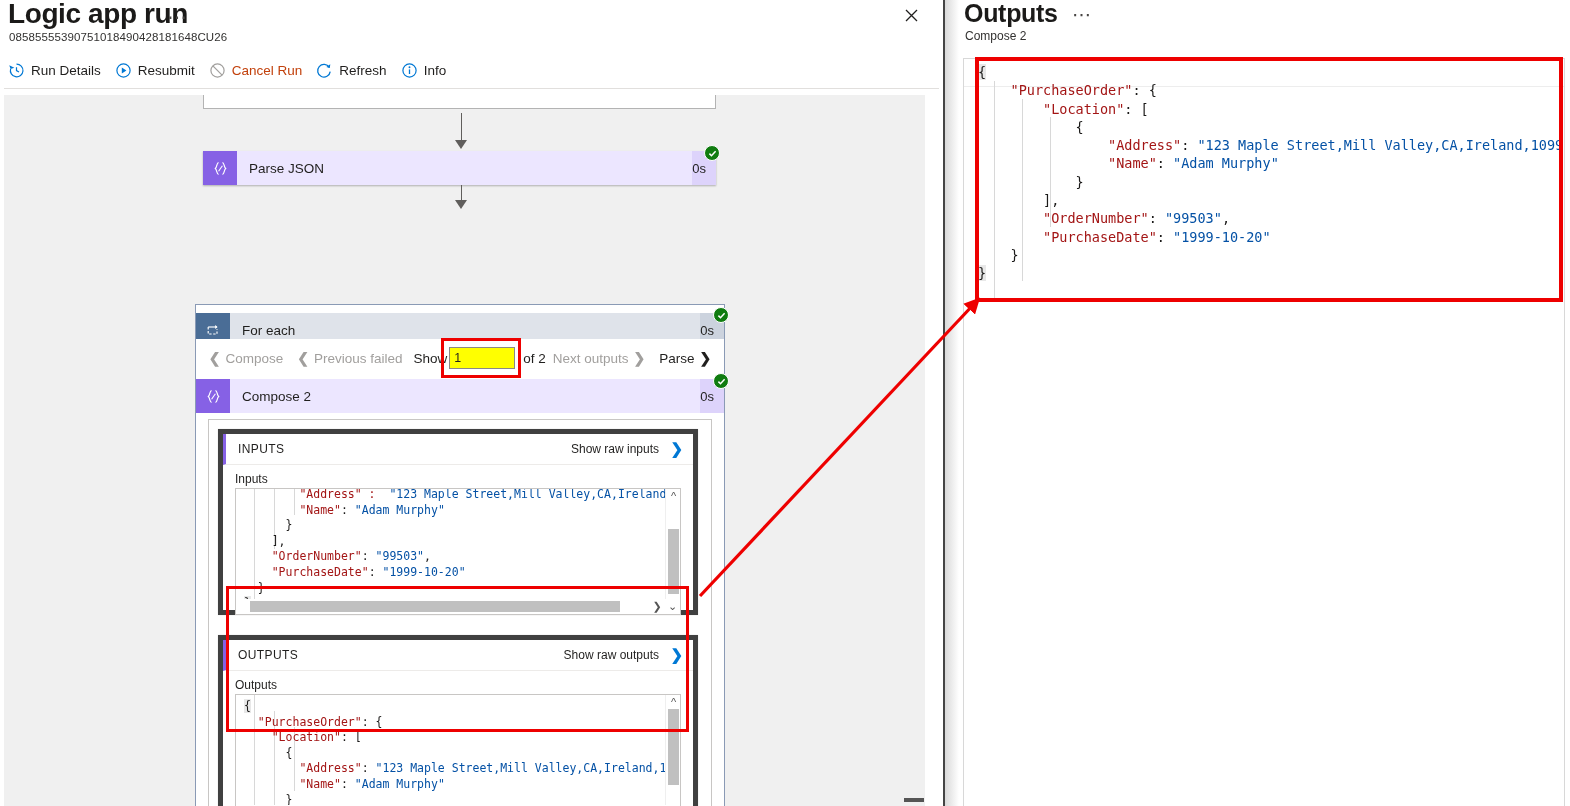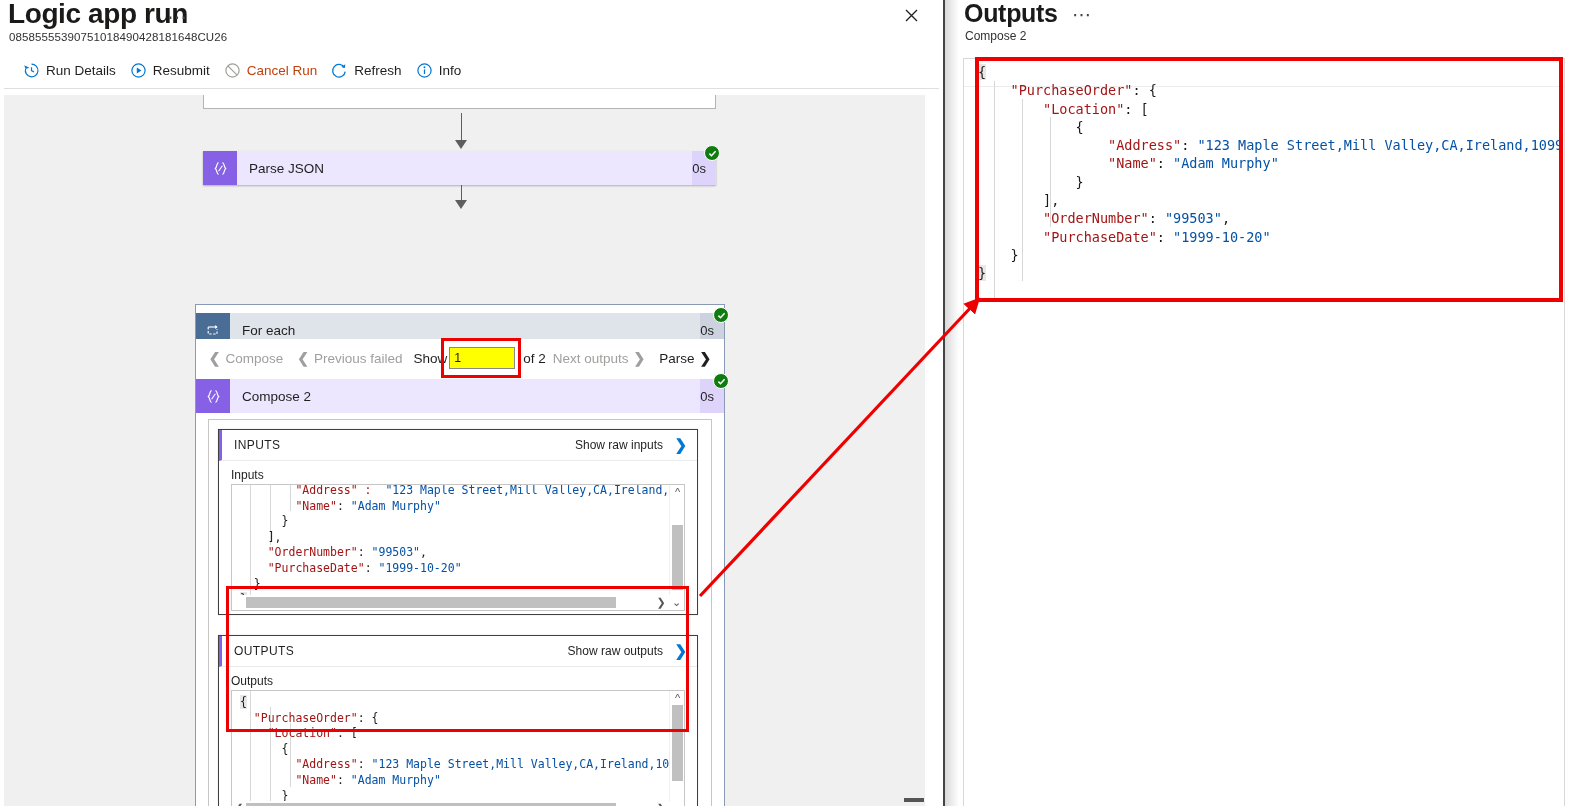--- a/index.html
+++ b/index.html
@@ -17,21 +17,21 @@
 
   #blade-header { position: absolute; left: 0; top: 0; width: 943px; height: 95px; background: #ffffff; }
   #page-title { position: absolute; left: 8px; top: -2px; font-size: 28px; font-weight: 600; letter-spacing: -0.4px; color: #1b1a19; }
   #title-ellipsis { position: absolute; left: 167px; top: 12px; font-size: 20px; color: #484644; letter-spacing: 1px; line-height: 10px; }
   #run-id { position: absolute; left: 9px; top: 31px; font-size: 11.5px; color: #323130; letter-spacing: 0.1px; }
 
   #close-btn { position: absolute; left: 896px; top: 2px; width: 30px; height: 26px; display: flex; align-items: center; justify-content: center; cursor: pointer; }
   #close-btn svg { display: block; }
 
   
-  #command-bar { position: absolute; left: 0; top: 56px; width: 943px; height: 28px; display: flex; align-items: center; padding-left: 23px; }
+  #command-bar { position: absolute; left: 0; top: 56px; width: 943px; height: 28px; display: flex; align-items: center; padding-left: 8px; }
   .cmd { display: flex; align-items: center; height: 26px; margin-right: 14px; cursor: pointer; }
   .cmd .cmd-ico { width: 17px; height: 17px; margin-right: 6px; display: block; flex: 0 0 auto; }
   .cmd .cmd-label { font-size: 13.5px; color: #201f1e; white-space: nowrap; }
   .cmd.disabled { cursor: default; }
   .cmd.disabled .cmd-label { color: #c2410c; }
   #cmd-divider { position: absolute; left: 4px; top: 88px; width: 935px; height: 1px; background: #e1dfdd; }
 
   
   #designer-canvas { position: absolute; left: 4px; top: 95px; width: 935px; height: 711px; background: #f0f0f0; overflow: hidden; }
 
@@ -79,21 +79,21 @@
   #page-input-wrap { position: relative; display: flex; align-items: center; }
   #page-input { width: 66px; height: 22px; border: 1px solid #8a8886; background: #ffff00; font-size: 12.5px; font-family: "Liberation Sans", sans-serif; color: #201f1e; padding-left: 4px; outline: none; }
   #page-input-highlight { position: absolute; left: -8px; top: -9px; width: 80px; height: 40px; border: 3px solid #ee0000; pointer-events: none; }
   #pager-of { font-size: 13.5px; color: #201f1e; margin-left: 8px; }
 
   
   #compose2-node { position: absolute; left: 0px; top: 74px; width: 528px; height: 34px; }
   #compose2-panel { position: absolute; left: 12px; top: 114px; width: 504px; height: 440px; background: #ffffff; border: 1px solid #c8c6c4; }
 
   
-  .io-card { position: absolute; left: 9px; width: 480px; background: #ffffff; border: 1px solid #404040; box-shadow: 0 0.3px 1.2px rgba(0,0,0,0.18); }
+  .io-card { position: absolute; left: 9px; width: 480px; background: #ffffff; border: 5px solid #404040; box-shadow: 0 0.3px 1.2px rgba(0,0,0,0.18); }
   .io-head { position: relative; height: 31px; display: flex; align-items: center; border-left: 3px solid #8661e5; background: #ffffff; border-bottom: 1px solid #edebe9; }
   .io-head-title { font-size: 12px; letter-spacing: 0.4px; color: #201f1e; padding-left: 12px; }
   .io-head-link { position: absolute; right: 34px; font-size: 12px; color: #201f1e; cursor: pointer; }
   .io-head-chev { position: absolute; right: 10px; font-size: 15px; font-weight: bold; color: #0078d4; cursor: pointer; }
   .io-sublabel { font-size: 12px; color: #201f1e; padding: 7px 0 2px 12px; }
 
   .code-box { position: relative; margin: 0 12px 12px 12px; border: 1px solid #c8c6c4; background: #ffffff; overflow: hidden; }
   .code-pre { font-family: "DejaVu Sans Mono", monospace; font-size: 11.5px; line-height: 15.6px; white-space: pre; padding: 3px 0 0 4px; }
   .k { color: #a31515; }
   .v { color: #0451a5; }

